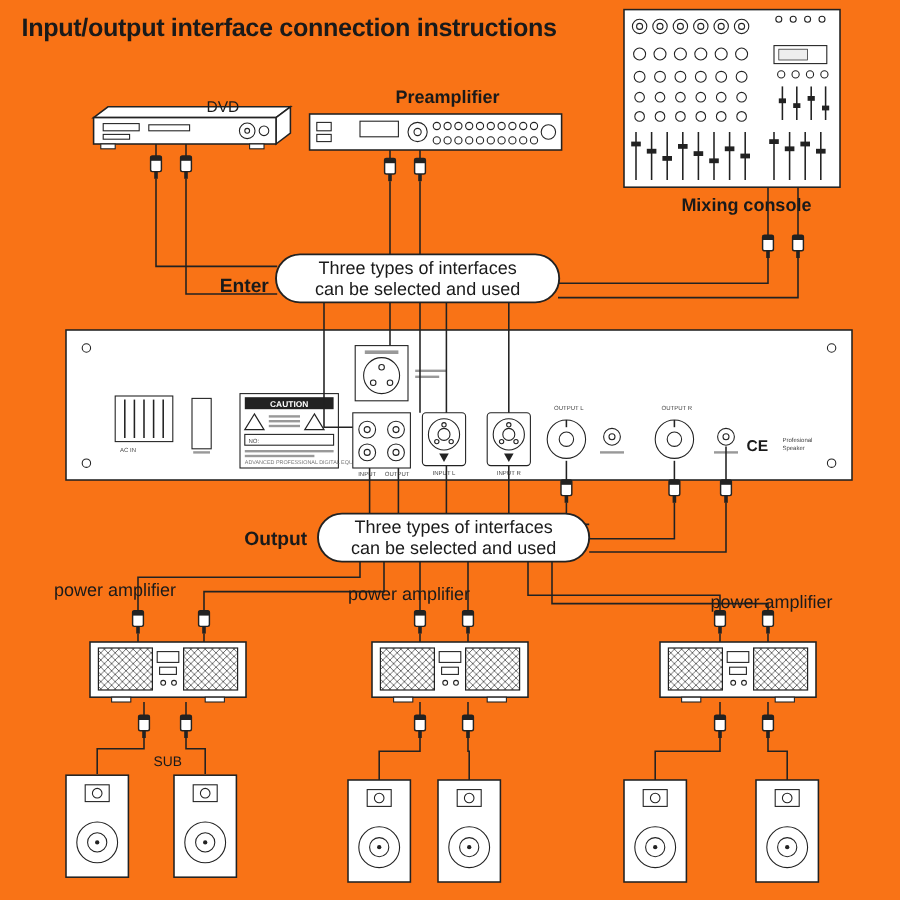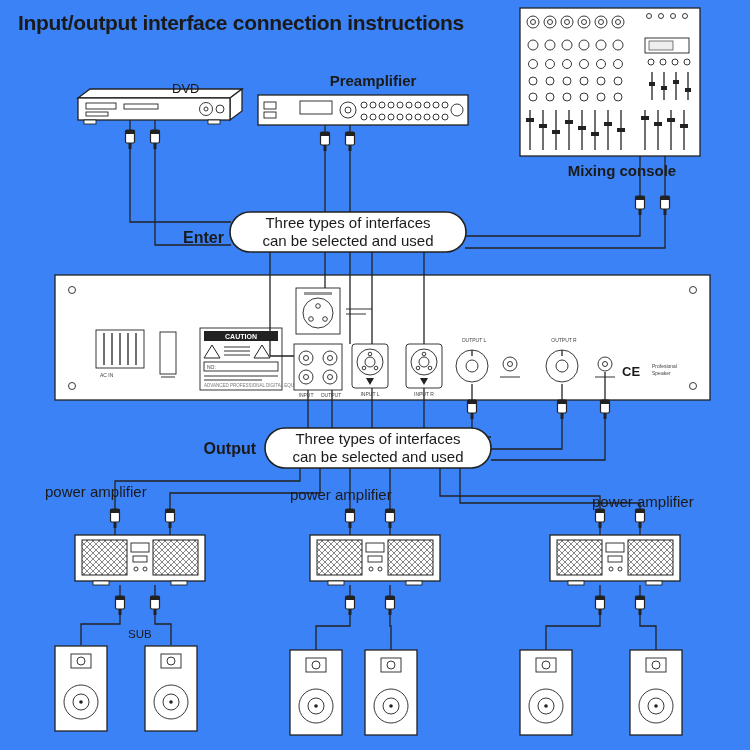--- a/index.html
+++ b/index.html
@@ -1,16 +1,16 @@
 <!DOCTYPE html>
 <html><head>
 <meta charset="utf-8">
 <style>
   html,body{margin:0;padding:0;background:#ffffff;}
-  .page{position:relative;width:750px;height:750px;background:#3b82f6;overflow:hidden;
+  .page{position:relative;width:750px;height:750px;background:#f97316;overflow:hidden;
         font-family:"Liberation Sans",sans-serif;}
   svg text{font-family:"Liberation Sans",sans-serif;fill:#1a1a1a;}
   .title-text{font-size:21px;font-weight:800;letter-spacing:-0.3px;}
   .dev-label{font-size:13px;font-weight:400;}
   .dev-label-bold{font-size:15px;font-weight:700;}
   .flow-label{font-size:16px;font-weight:700;}
   .bubble-text{font-size:15px;font-weight:400;}
   .amp-label{font-size:15px;font-weight:400;}
   .sub-label{font-size:11.5px;font-weight:400;}
   .tiny{font-size:5px;fill:#444;}

